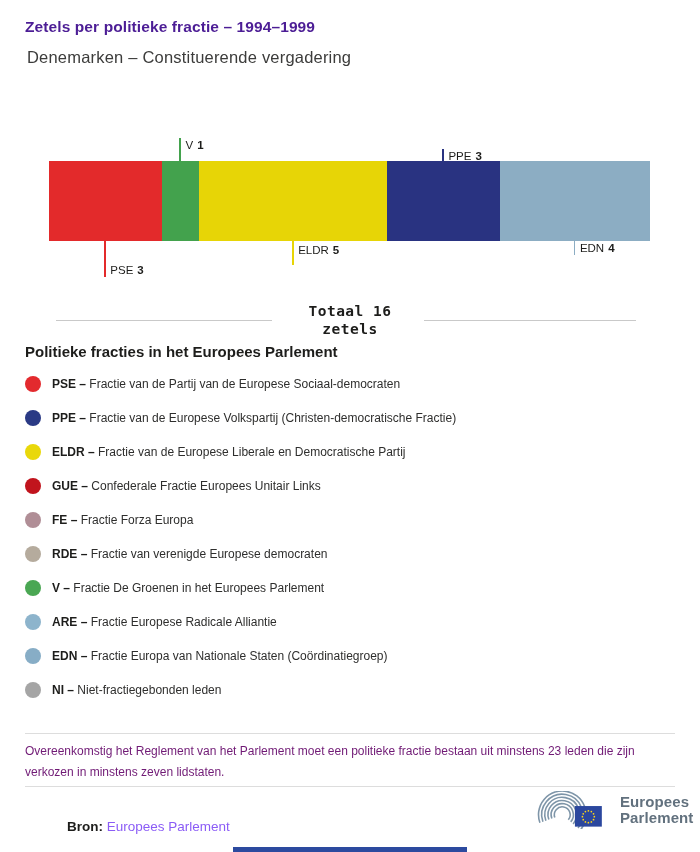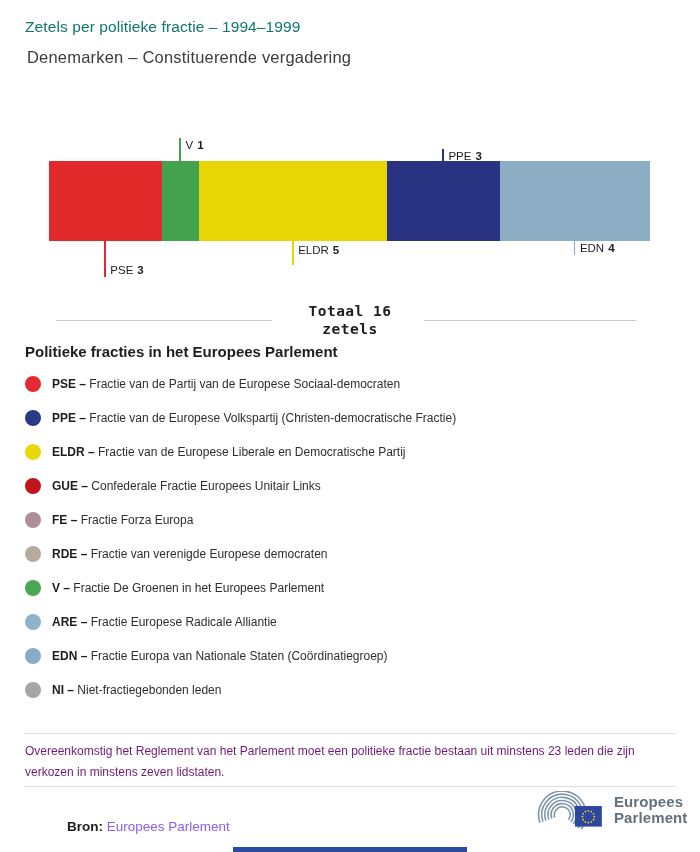--- a/index.html
+++ b/index.html
@@ -1,20 +1,20 @@
 <!DOCTYPE html>
 <html><head>
 <meta charset="utf-8">
 <style>
   * { margin:0; padding:0; box-sizing:border-box; }
   body { background:#ffffff; font-family:"Liberation Sans", sans-serif; }
   .page { position:relative; width:700px; height:852px; background:#ffffff; overflow:hidden; }
 
-  .title { position:absolute; left:25px; top:18px; font-size:15.5px; font-weight:normal;
-           color:#0f766e; letter-spacing:0.1px; }
+  .title { position:absolute; left:25px; top:18px; font-size:15.5px; font-weight:bold;
+           color:#4c1d95; letter-spacing:0.1px; }
   .subtitle { position:absolute; left:27px; top:48px; font-size:16.5px; font-weight:400;
               color:#3c3c3b; letter-spacing:0.2px; }
 
   
   .chart { position:absolute; left:49px; top:161px; width:601px; height:80px; }
   .seg { position:absolute; top:0; height:80px; }
   .tick { position:absolute; width:1.5px; }
   .callout-label { position:absolute; font-size:11.5px; color:#1d1d1b; white-space:nowrap;
                    line-height:13px; }
   .callout-label b { margin-left:4px; font-weight:bold; }
@@ -41,21 +41,21 @@
   .hr-top { top:733px; }
   .hr-bottom { top:786px; }
   .footnote { position:absolute; left:25px; top:741px; width:648px; font-size:12px;
               line-height:21px; color:#701a75; }
   .source { position:absolute; left:25px; top:819px; font-size:13.5px; color:#1d1d1b; }
   .source b { font-weight:bold;padding-left:42px; }
   .source span { font-weight:400; color:#8b5cf6; }
 
   .logo { position:absolute; left:527px; top:791px; display:flex; align-items:center; }
   .logo svg { display:block; }
-  .logo-text { margin-left:7px; font-size:15px; line-height:16px; font-weight:bold;
+  .logo-text { margin-left:13px; font-size:15px; line-height:16px; font-weight:bold;
                color:#62717e; letter-spacing:0.1px; }
 
   .bottom-bar { position:absolute; left:233px; top:847px; width:234px; height:5px;
                 background:#2c4a9f; }
 </style>
 </head>
 <body>
 
 <div class="page">
 

